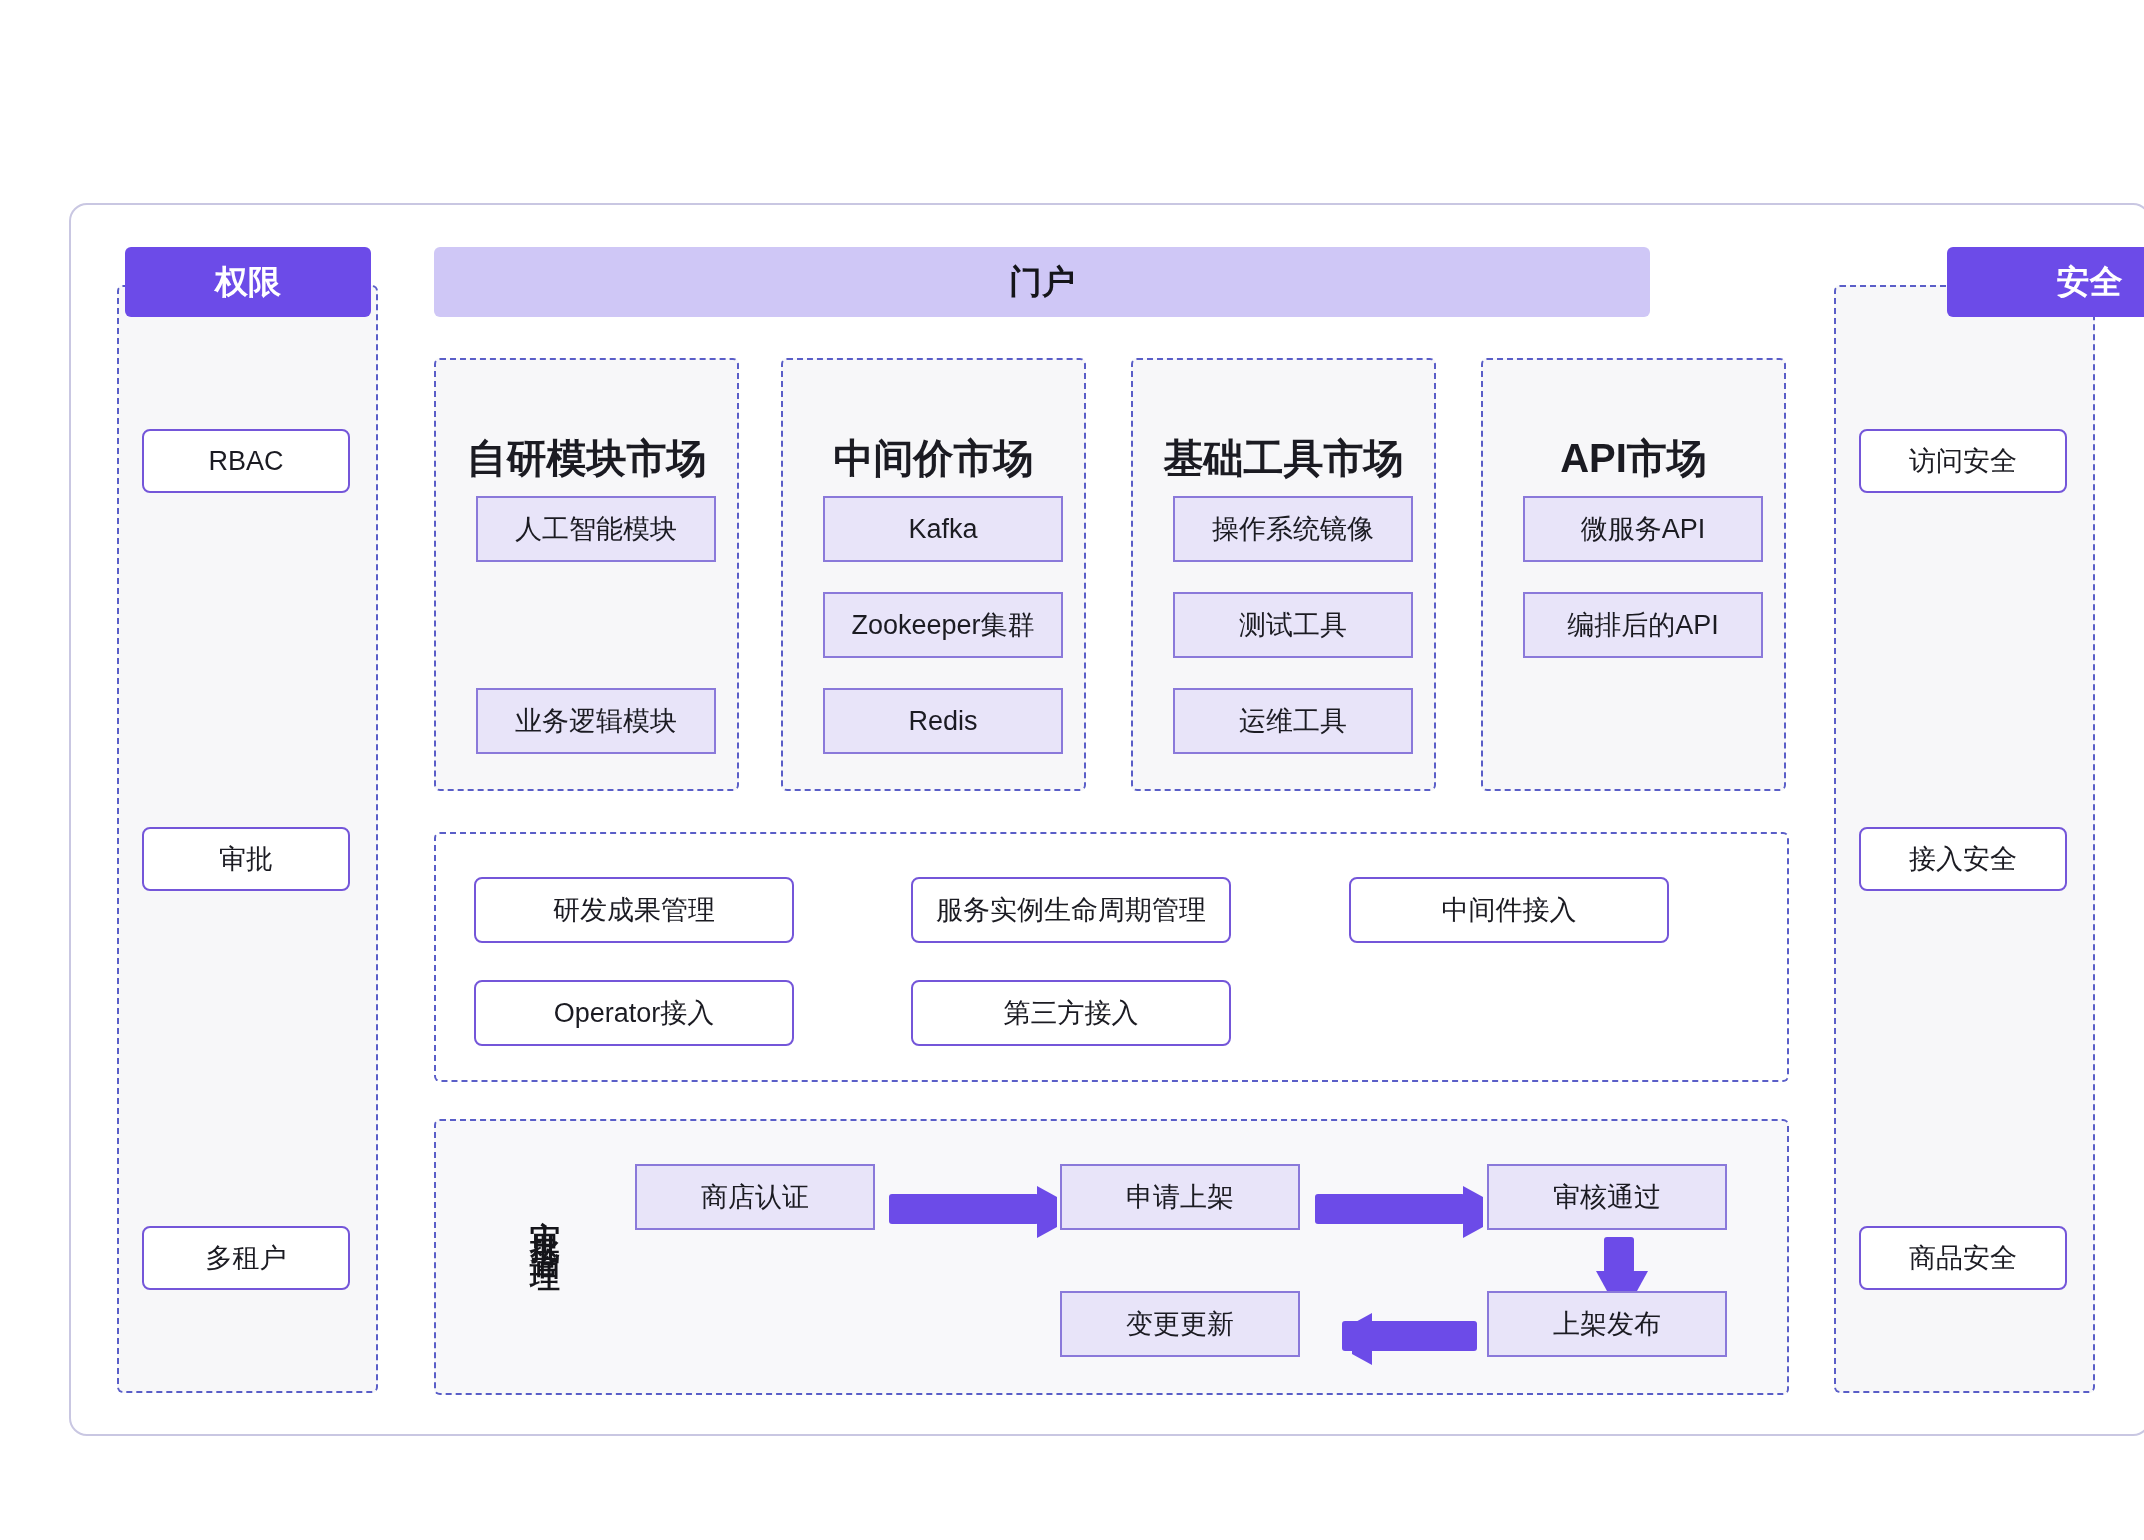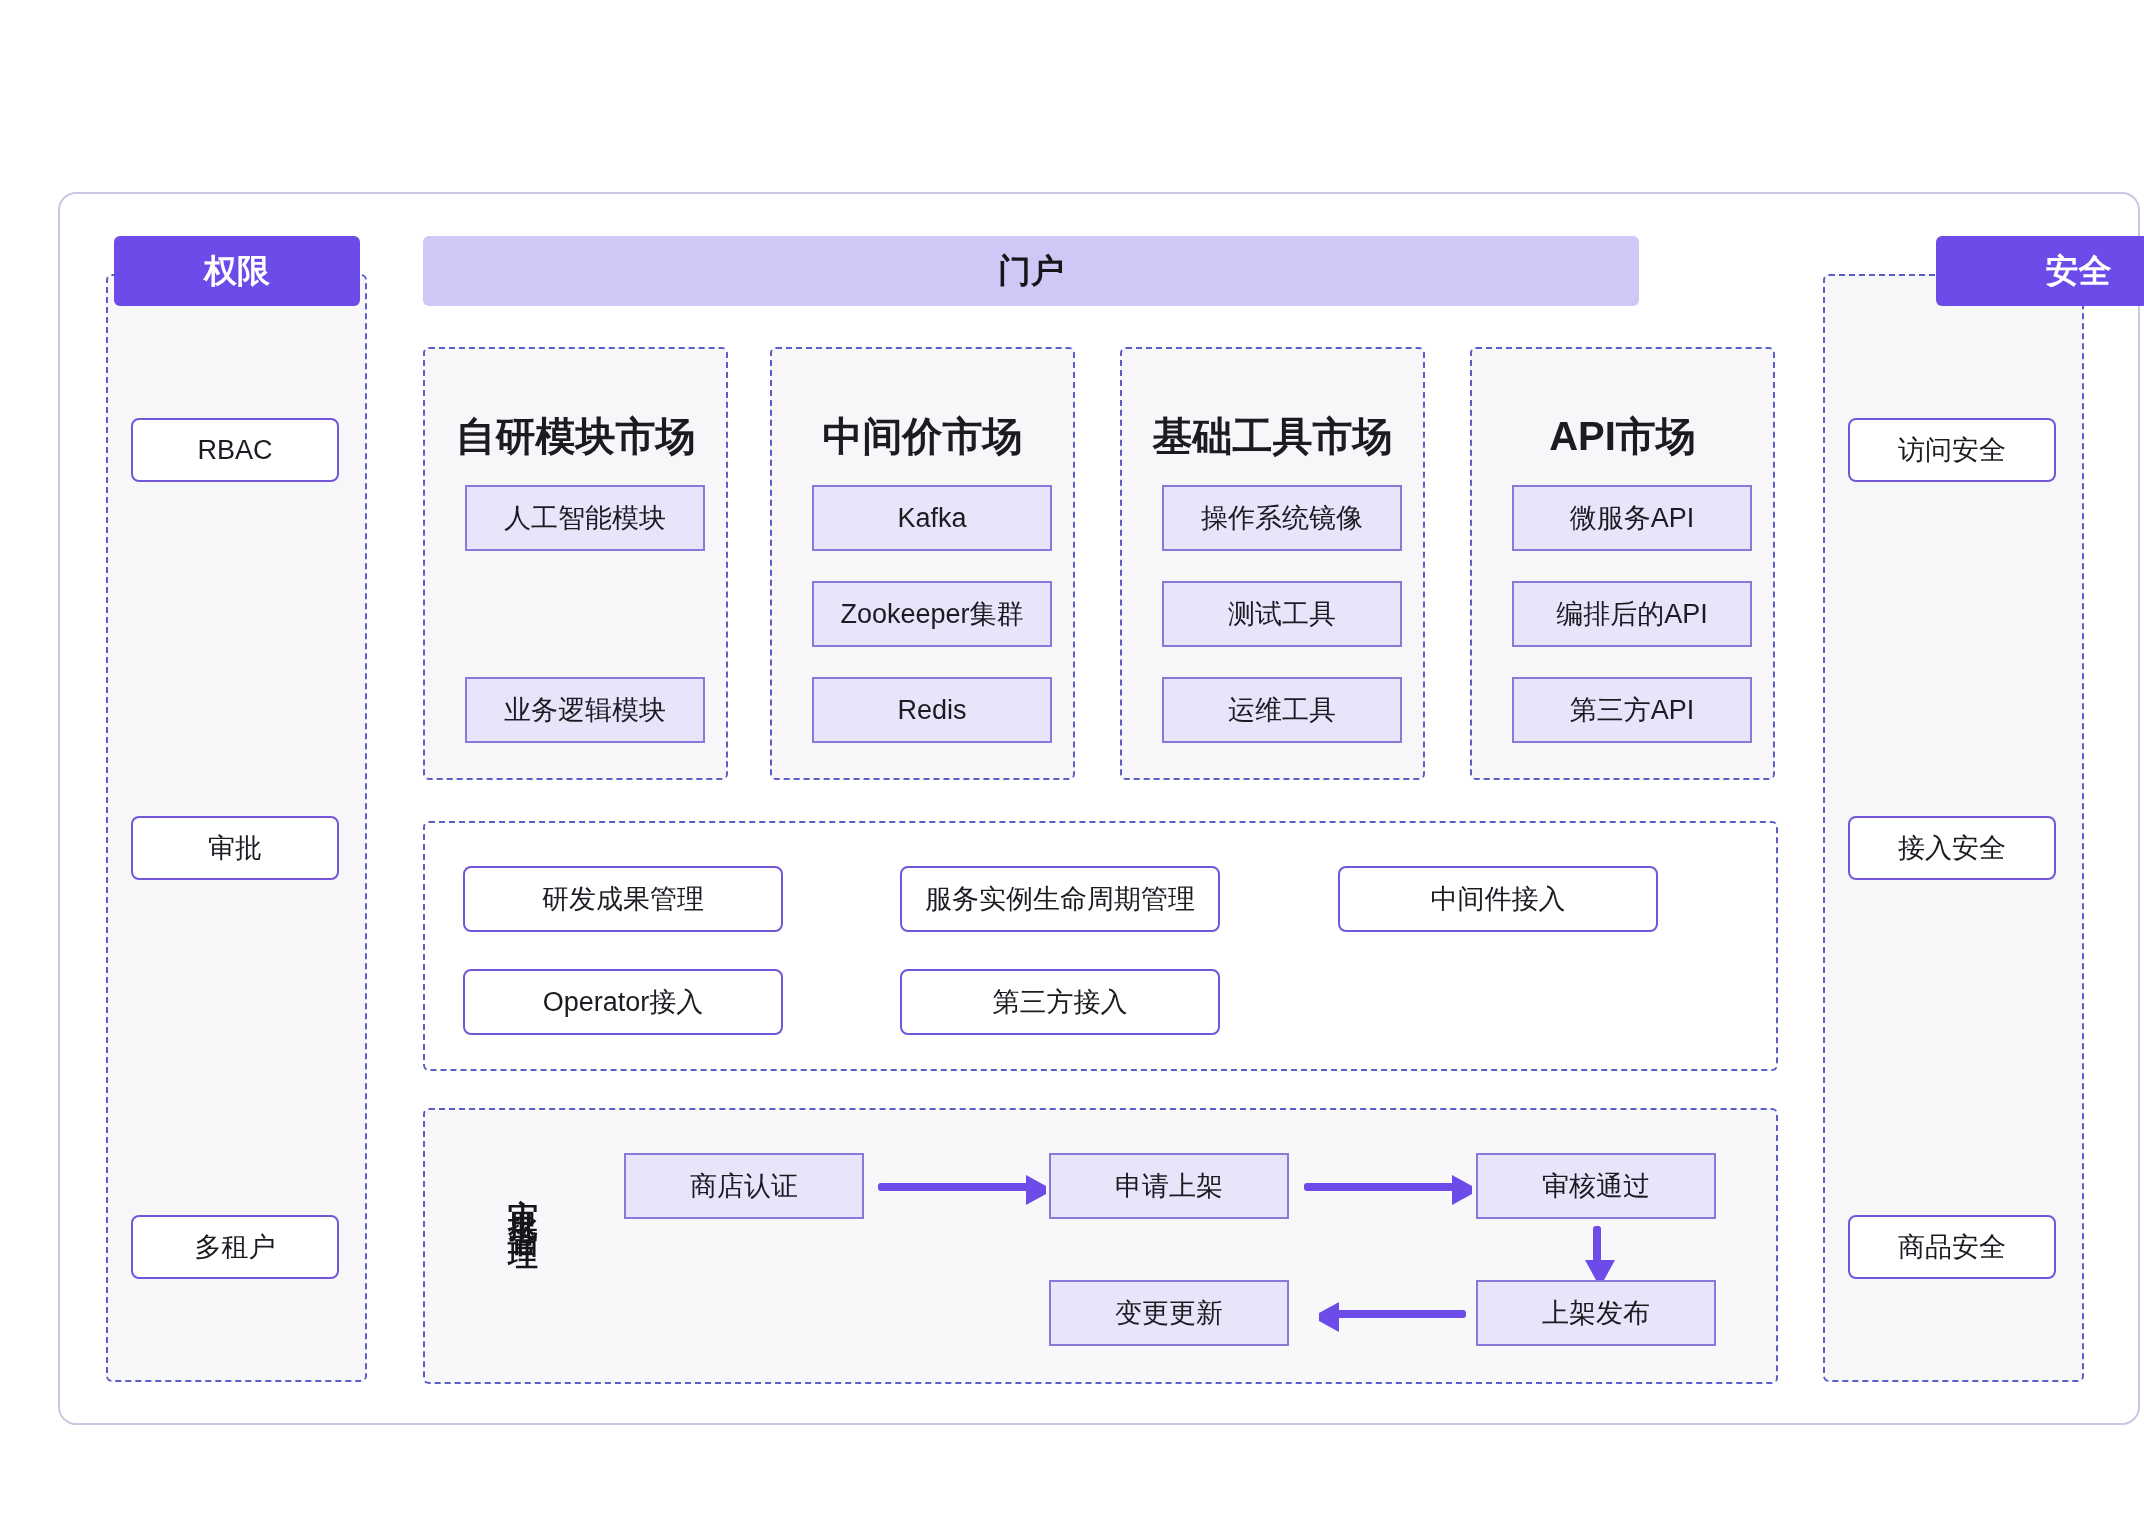--- a/index.html
+++ b/index.html
@@ -1,15 +1,15 @@
 <!DOCTYPE html>
 <html><head>
 <meta charset="utf-8">
 <style>
-  * { margin: 8px; padding: 4px; box-sizing: border-box; }
+  * { margin: 8px; padding: 15px; box-sizing: border-box; }
   html, body { width: 2144px; height: 1540px; }
   body {
     position: relative;
     background: #ffffff;
     font-family: "Liberation Sans", "DejaVu Sans", sans-serif;
     color: #1b1b22;
   }
   .abs { position: absolute; }
 
   .outer-frame {
@@ -99,21 +99,20 @@
   <div class="market-title">基础工具市场</div>
   <div class="lav-box market-item mi-0">操作系统镜像</div>
   <div class="lav-box market-item mi-1">测试工具</div>
   <div class="lav-box market-item mi-2">运维工具</div>
 </div>
 
 <div class="abs dashed panel-bg market" style="left:1442px;">
   <div class="market-title">API市场</div>
   <div class="lav-box market-item mi-0">微服务API</div>
   <div class="lav-box market-item mi-1">编排后的API</div>
-  <div class="lav-box market-item mi-2">第三方API</div>
 </div>
 
 <div class="abs dashed" style="left:395px; top:793px; width:1355px; height:250px; background:#ffffff;"></div>
 <div class="abs white-box mgmt-box" style="left:435px; top:838px;">研发成果管理</div>
 <div class="abs white-box mgmt-box" style="left:872px; top:838px;">服务实例生命周期管理</div>
 <div class="abs white-box mgmt-box" style="left:1310px; top:838px;">中间件接入</div>
 <div class="abs white-box mgmt-box" style="left:435px; top:941px;">Operator接入</div>
 <div class="abs white-box mgmt-box" style="left:872px; top:941px;">第三方接入</div>
 
 <div class="abs dashed" style="left:395px; top:1080px; width:1355px; height:276px; background:#f8f8fa;"></div>

